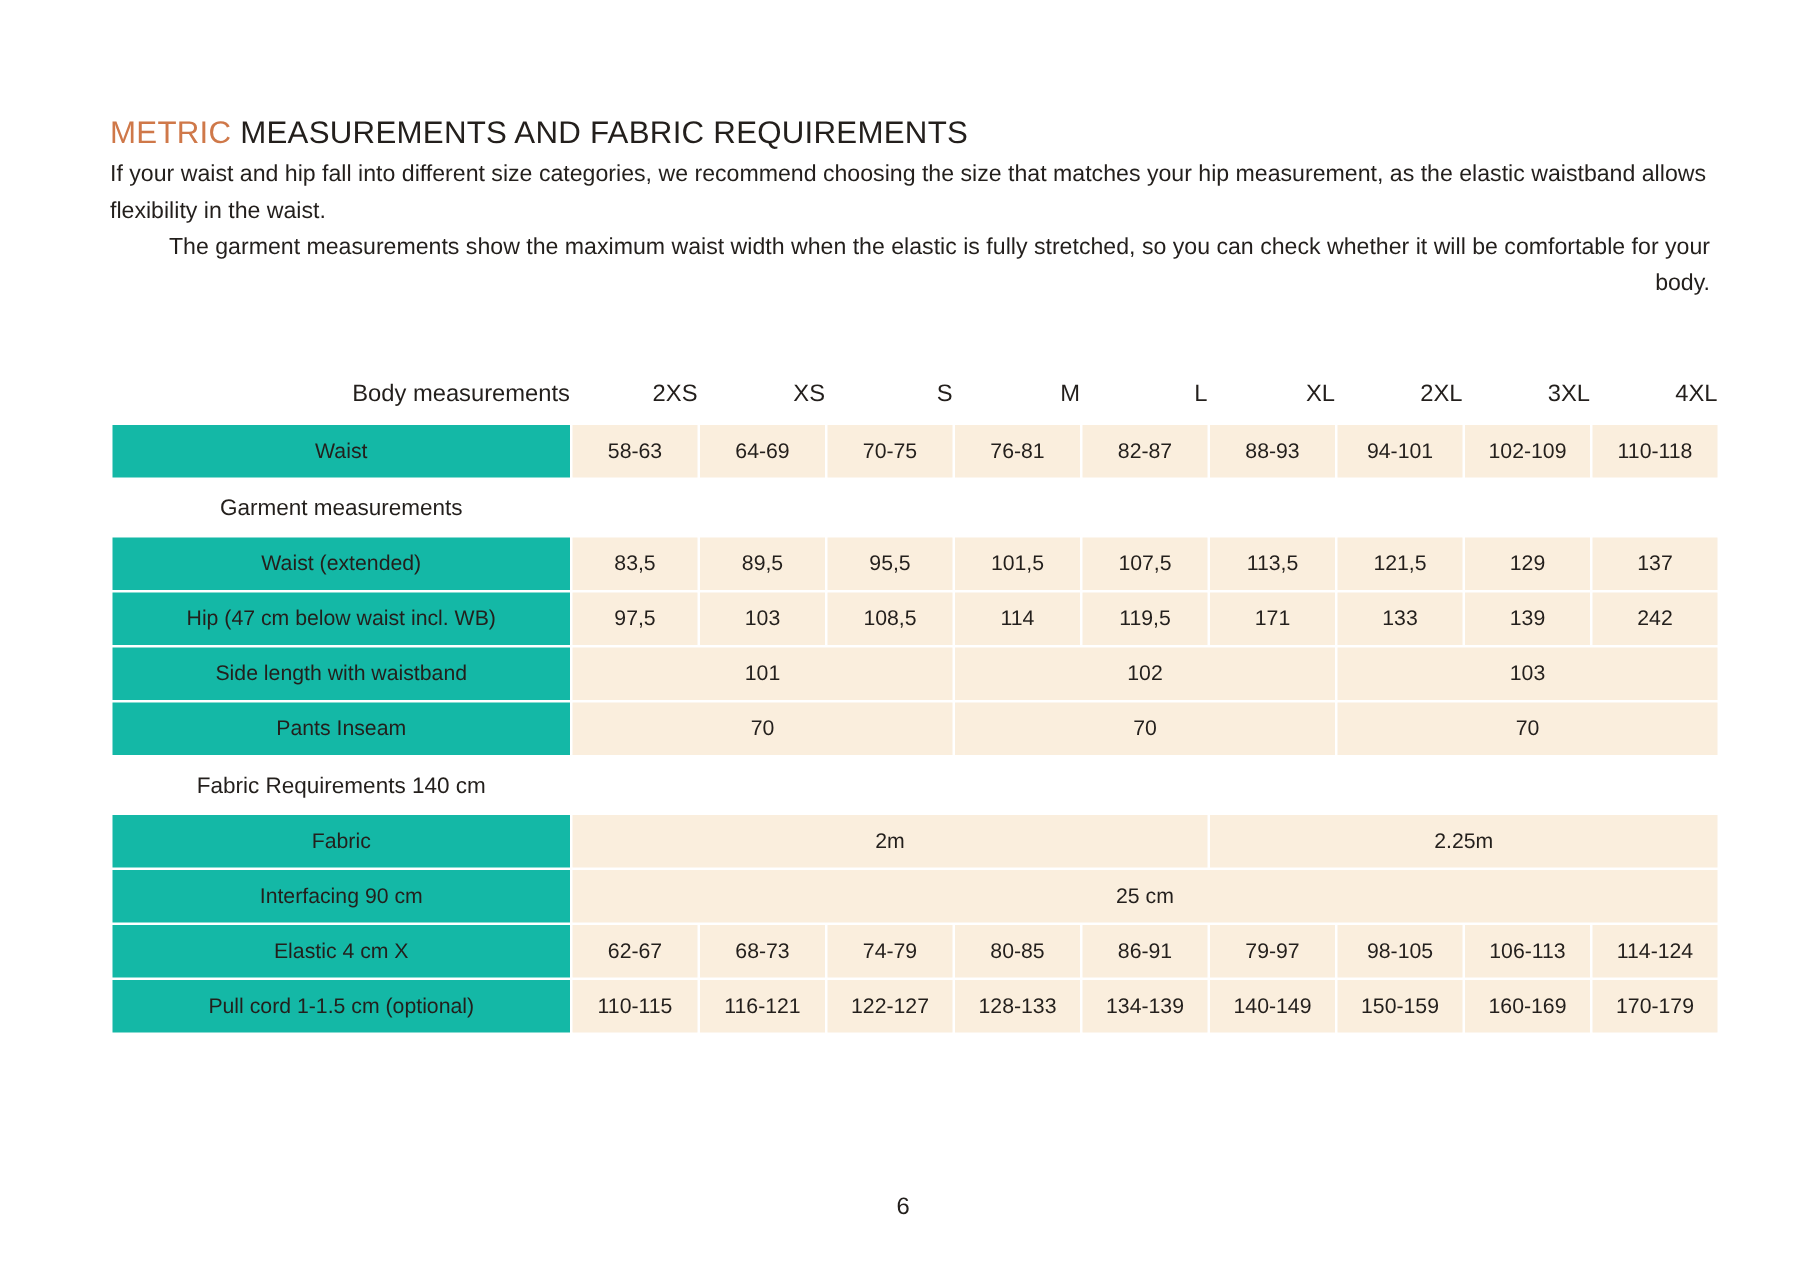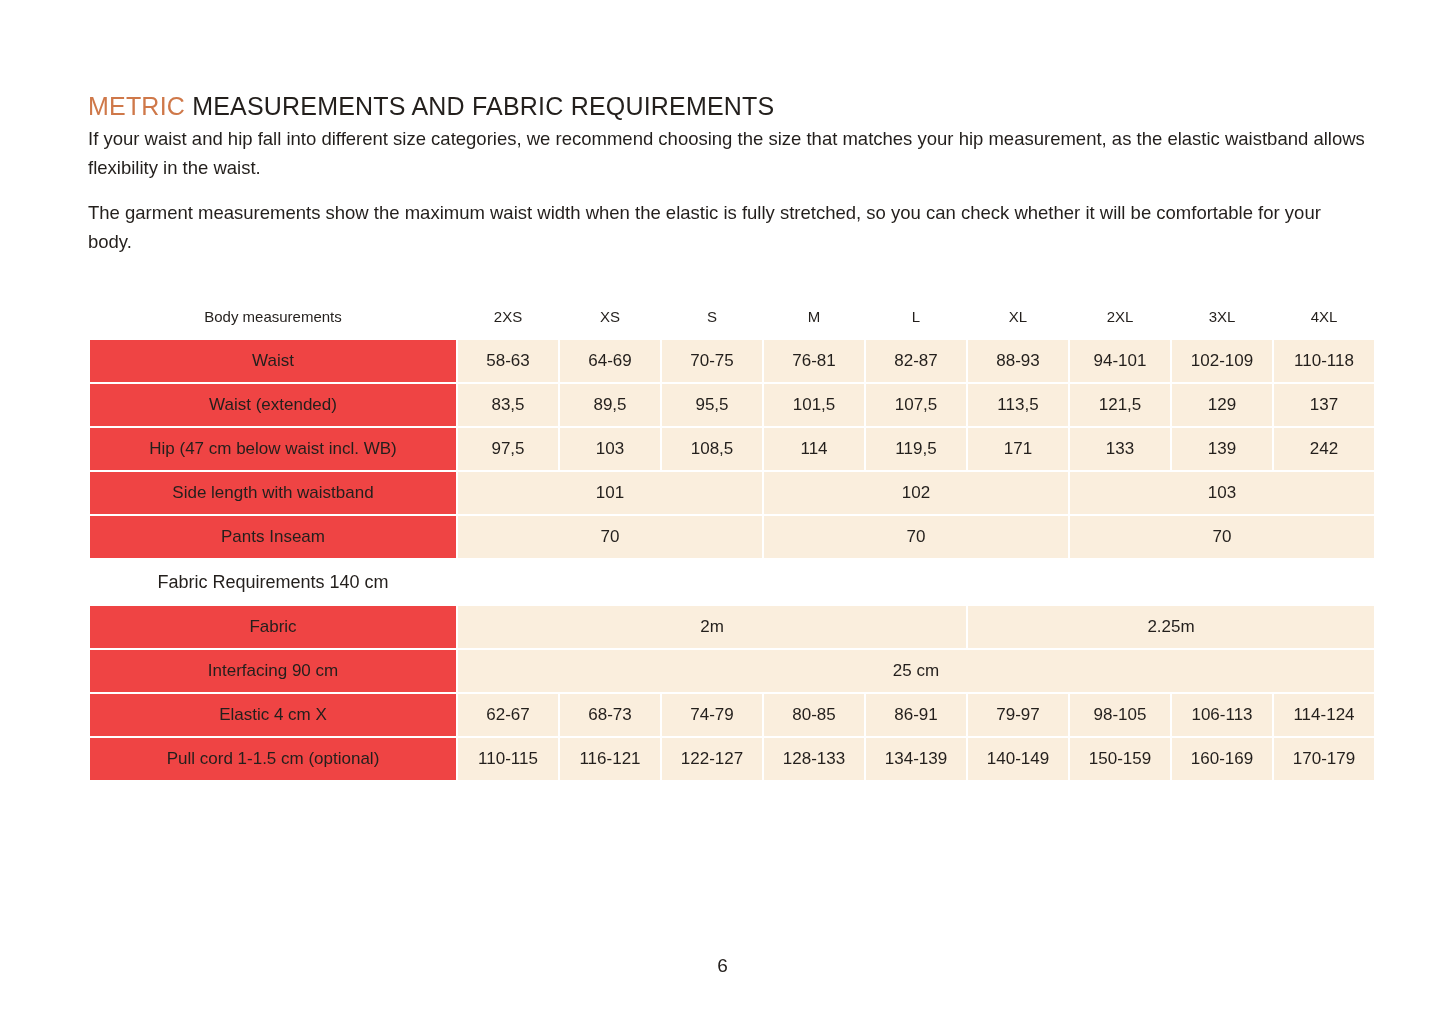--- a/index.html
+++ b/index.html
@@ -42,21 +42,22 @@
     top: 124px;
     width: 1280px;
     font-size: 18.5px;
     line-height: 29px;
     color: #231f1c;
   }
   .intro p {
     margin: 0;
   }
   .intro p.spaced {
-    margin-top: 16px;
+    margin-top: 0;
+    text-align: right;
   }
 
   
   .table-wrap {
     position: absolute;
     left: 88px;
     top: 292px;
     width: 1268px;
   }
   table.sizechart {
@@ -75,38 +76,39 @@
     height: 42px;
     color: #231f1c;
   }
   .col-label { width: 366px; }
   .col-size  { width: 100px; }
 
   td.cell {
     background: #faeedd;
   }
   td.cell-label {
-    background: #ef4444;
+    background: #14b8a6;
     text-align: left;
     padding-left: 16px;
   }
   td.plain {
     background: transparent;
   }
   td.plain-label {
     background: transparent;
     text-align: left;
     padding-left: 16px;
   }
 
   
   tr.header-row td {
     height: 44px;
     background: transparent;
-    font-size: 15px;
+    font-size: 19px;
+    text-align: right;
   }
   td.header-title {
     text-align: left;
     padding-left: 16px;
     color: #cf7849;
     font-size: 21px;
   }
   td.header-size {
     font-size: 19px;
     color: #231f1c;
@@ -178,20 +180,24 @@
           <td class="cell">70-75</td>
           <td class="cell">76-81</td>
           <td class="cell">82-87</td>
           <td class="cell">88-93</td>
           <td class="cell">94-101</td>
           <td class="cell">102-109</td>
           <td class="cell">110-118</td>
         </tr>
 
 
+        <tr class="section-row">
+          <td class="plain-label">Garment measurements</td>
+          <td class="plain" colspan="9"></td>
+        </tr>
 
         <tr>
           <td class="cell-label">Waist (extended)</td>
           <td class="cell">83,5</td>
           <td class="cell">89,5</td>
           <td class="cell">95,5</td>
           <td class="cell">101,5</td>
           <td class="cell">107,5</td>
           <td class="cell">113,5</td>
           <td class="cell">121,5</td>

